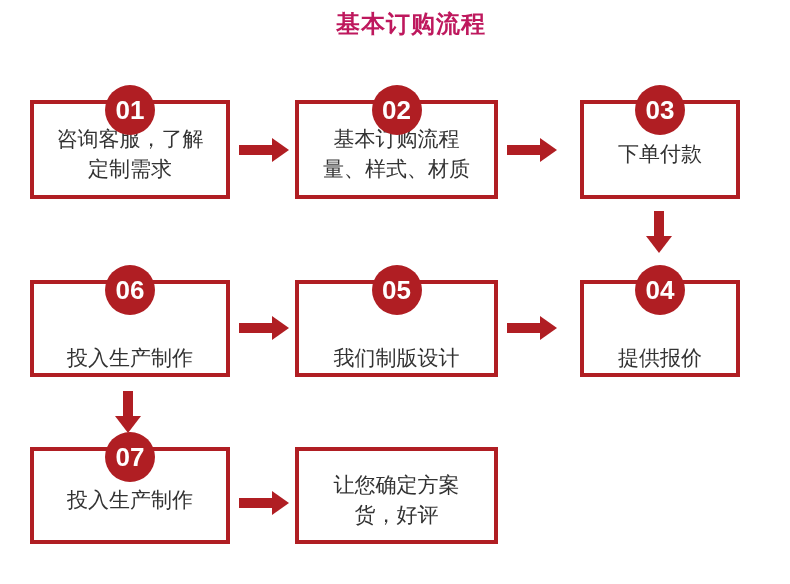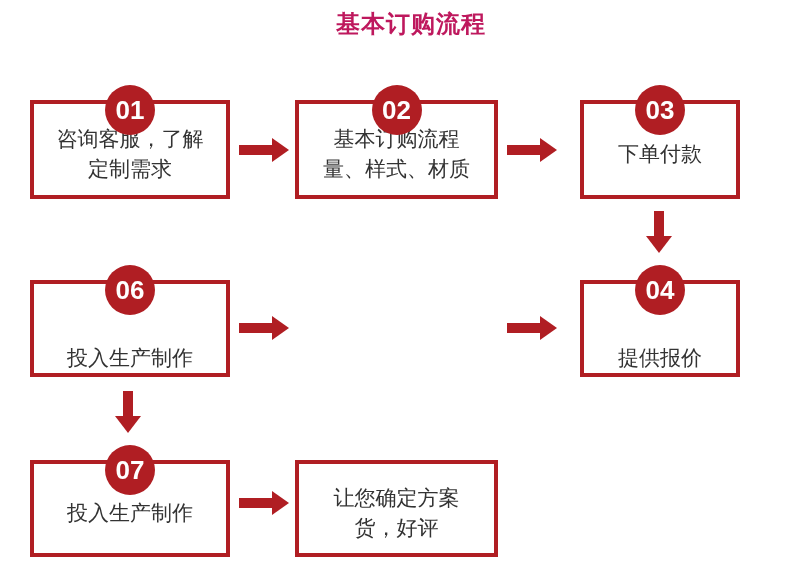--- a/index.html
+++ b/index.html
@@ -61,21 +61,21 @@
     justify-content: center;
     z-index: 2;
   }
 
   
   .col1 { left: 30px;  width: 200px; }
   .col2 { left: 295px; width: 203px; }
   .col3 { left: 574px; width: 160px; margin-left: 6px; }
   .row1 { top: 100px; height: 99px; }
   .row2 { top: 280px; height: 97px; align-items: flex-end; }
-  .row3 { top: 460px; height: 97px; }
+  .row3 { top: 447px; height: 97px; }
 
   
   .arrow-right { position: absolute; width: 50px; height: 24px; }
   .arrow-right .shaft {
     position: absolute; left: 0; top: 7px;
     width: 34px; height: 10px; background: #b01e23;
   }
   .arrow-right .head {
     position: absolute; right: 0; top: 0;
     width: 0; height: 0;
@@ -122,20 +122,24 @@
   </div>
   <div class="step-box col3 row1">
     <div class="badge">03</div>
     <div class="step-text">下单付款</div>
   </div>
 
   <div class="step-box col1 row2">
     <div class="badge">06</div>
     <div class="step-text">投入生产制作</div>
   </div>
+  <div class="step-box col2 row2">
+    <div class="badge">05</div>
+    <div class="step-text">我们制版设计</div>
+  </div>
   <div class="step-box col3 row2">
     <div class="badge">04</div>
     <div class="step-text">提供报价</div>
   </div>
 
   <div class="step-box col1 row3">
     <div class="badge">07</div>
     <div class="step-text">投入生产制作</div>
   </div>
   <div class="step-box col2 row3">

